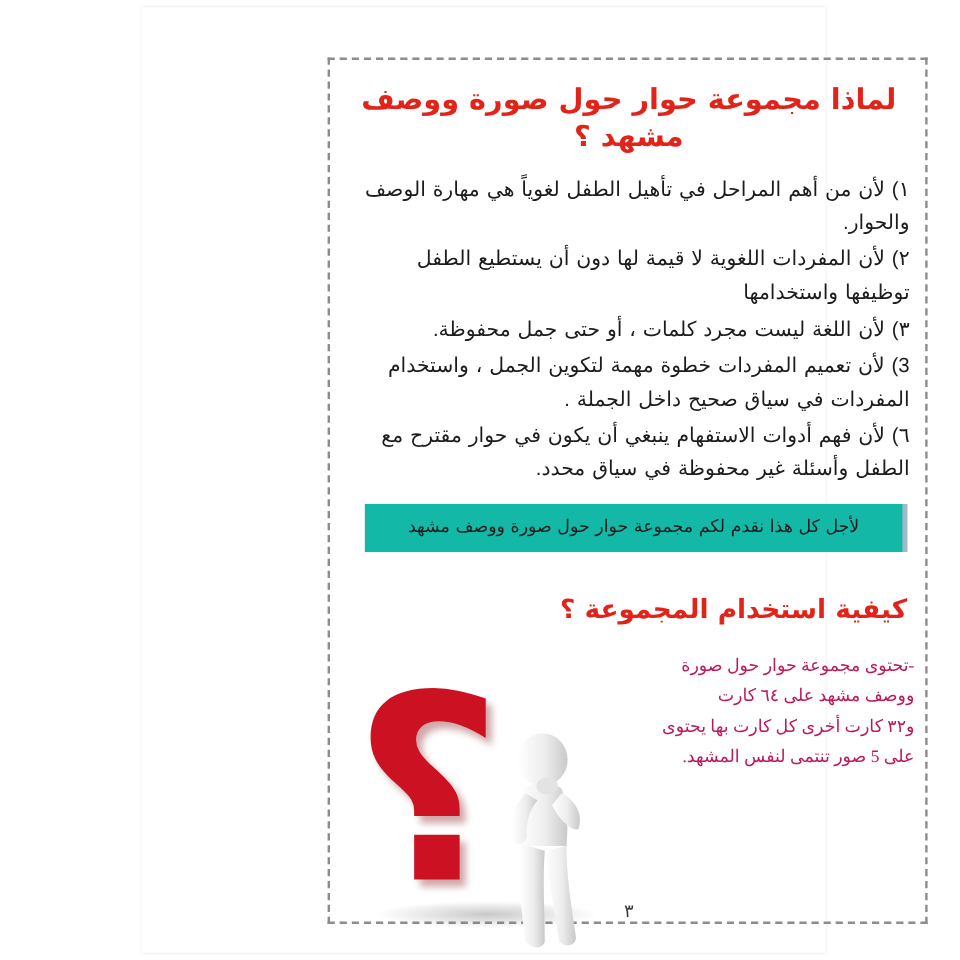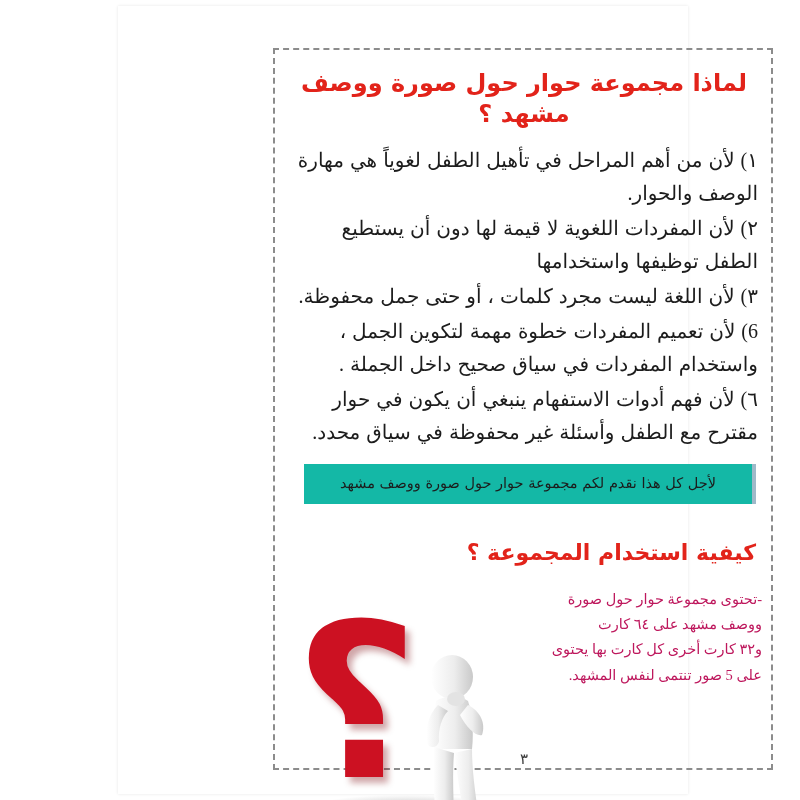--- a/index.html
+++ b/index.html
@@ -66,22 +66,22 @@
     text-align: center;
   }
 
   .reasons {
     margin: 0 4px 0 4px;
     padding: 0;
     list-style: none;
   }
   .reasons li {
     color: #1c1c1c;
-    font-family: Liberation Serif, serif;
-    font-size: 20px;
+    font-family: Liberation Sans, sans-serif;
+    font-size: 17px;
     line-height: 1.62;
     margin-bottom: 3px;
     text-align: right;
     word-spacing: 1px;
   }
 
   .callout {
     margin: 16px 6px 0 18px;
     background: #14b8a6;
     border-right: 4px solid #9fb9c9;
@@ -180,21 +180,21 @@
     <div class="dashed-frame"></div>
 
     <div class="content">
 
       <div class="heading">لماذا مجموعة حوار حول صورة ووصف مشهد ؟</div>
 
       <ul class="reasons">
         <li>١) لأن من أهم المراحل في تأهيل الطفل لغوياً هي مهارة الوصف والحوار.</li>
         <li>٢) لأن المفردات اللغوية لا قيمة لها دون أن يستطيع الطفل توظيفها واستخدامها</li>
         <li>٣) لأن اللغة ليست مجرد كلمات ، أو حتى جمل محفوظة.</li>
-        <li>6) لأن تعميم المفردات خطوة مهمة لتكوين الجمل ، واستخدام المفردات في سياق صحيح داخل الجملة .</li>
+        <li>3) لأن تعميم المفردات خطوة مهمة لتكوين الجمل ، واستخدام المفردات في سياق صحيح داخل الجملة .</li>
         <li>٦) لأن فهم أدوات الاستفهام ينبغي أن يكون في حوار مقترح مع الطفل وأسئلة غير محفوظة في سياق محدد.</li>
       </ul>
 
       <div class="callout">لأجل كل هذا نقدم لكم مجموعة حوار حول صورة ووصف مشهد</div>
 
       <div class="subheading">كيفية استخدام المجموعة ؟</div>
 
       <div class="lower">
 
         <div class="illustration">

